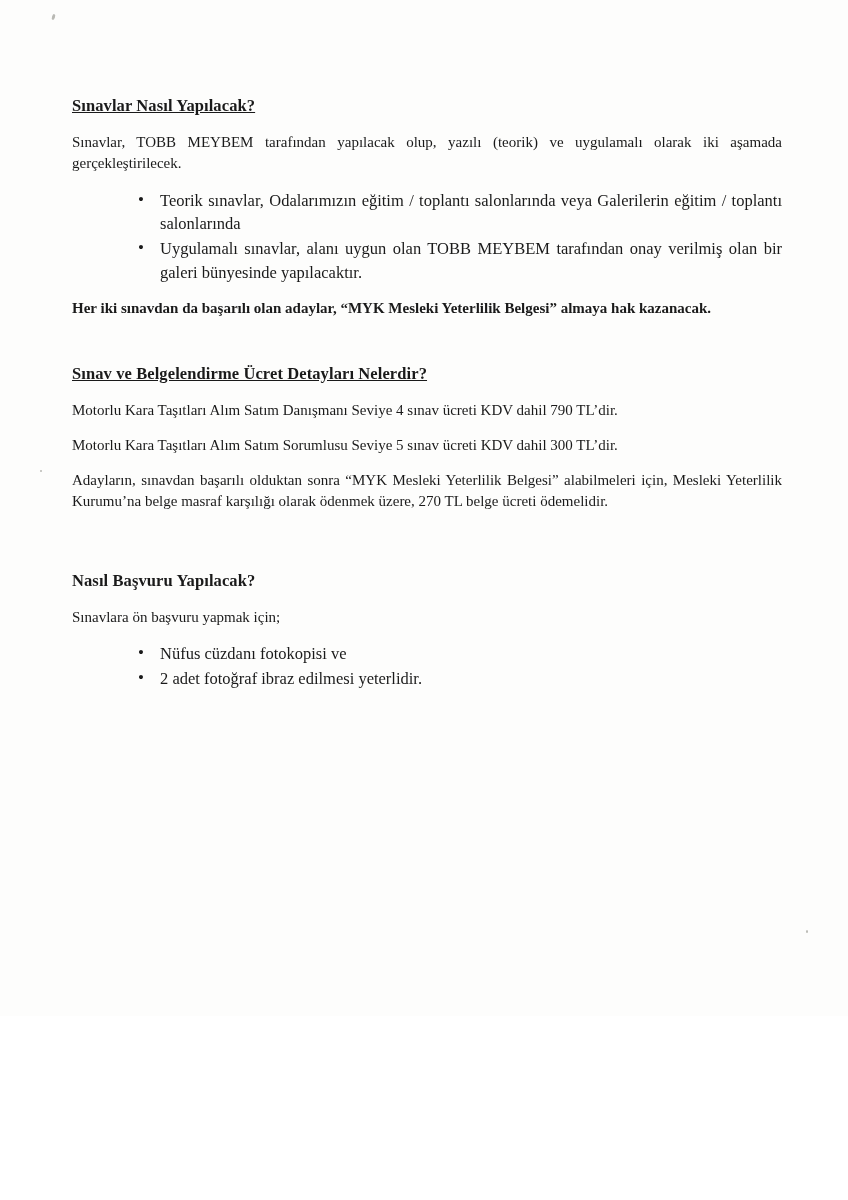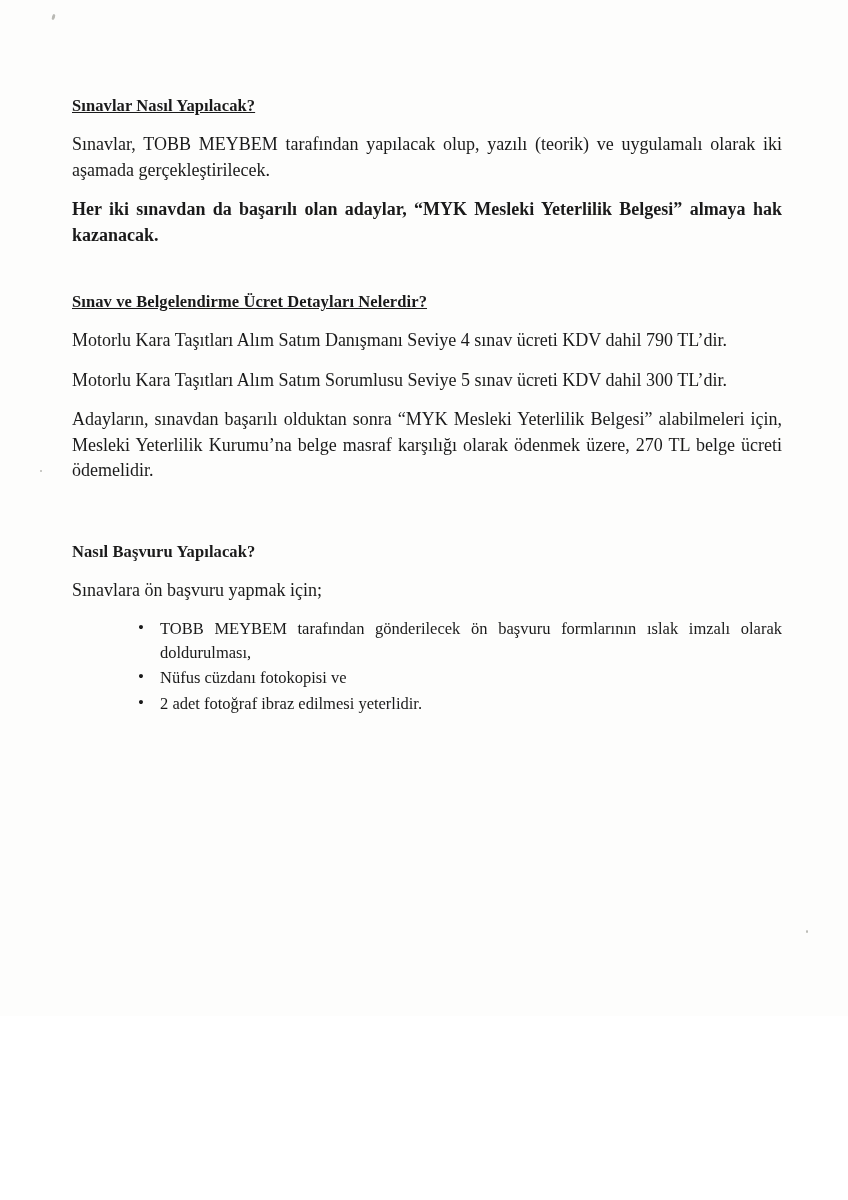--- a/index.html
+++ b/index.html
@@ -35,21 +35,21 @@
     font-size: 16.5px;
     font-weight: bold;
     margin: 0 0 16px 0;
     text-decoration: underline;
     letter-spacing: 0.1px;
   }
   h2.section-title.nounderline {
     text-decoration: none;
   }
   p.para {
-    font-size: 18px;
+    font-size: 15px;
     line-height: 1.42;
     margin: 0 0 14px 0;
     text-align: justify;
     text-justify: inter-word;
   }
   p.para.last {
     margin-bottom: 0;
     font-weight: bold;
   }
   ul.bullets {
@@ -89,37 +89,40 @@
 
 <div class="page">
 
   <div class="speck speck-a"></div>
   <div class="speck speck-b"></div>
   <div class="speck speck-c"></div>
 
   <section>
     <h2 class="section-title">Sınavlar Nasıl Yapılacak?</h2>
     <p class="para">Sınavlar, TOBB MEYBEM tarafından yapılacak olup, yazılı (teorik) ve uygulamalı olarak iki aşamada gerçekleştirilecek.</p>
+    <ul class="bullets">
+      <li>Teorik sınavlar, Odalarımızın eğitim / toplantı salonlarında veya Galerilerin eğitim / toplantı salonlarında</li>
+      <li>Uygulamalı sınavlar, alanı uygun olan TOBB MEYBEM tarafından onay verilmiş olan bir galeri bünyesinde yapılacaktır.</li>
+    </ul>
     <p class="para last">Her iki sınavdan da başarılı olan adaylar, “MYK Mesleki Yeterlilik Belgesi” almaya hak kazanacak.</p>
   </section>
 
   <div class="gap-xl"></div>
 
   <section>
     <h2 class="section-title">Sınav ve Belgelendirme Ücret Detayları Nelerdir?</h2>
     <p class="para">Motorlu Kara Taşıtları Alım Satım Danışmanı Seviye 4 sınav ücreti KDV dahil 790 TL’dir.</p>
     <p class="para">Motorlu Kara Taşıtları Alım Satım Sorumlusu Seviye 5 sınav ücreti KDV dahil 300 TL’dir.</p>
     <p class="para">Adayların, sınavdan başarılı olduktan sonra “MYK Mesleki Yeterlilik Belgesi” alabilmeleri için, Mesleki Yeterlilik Kurumu’na belge masraf karşılığı olarak ödenmek üzere, 270 TL belge ücreti ödemelidir.</p>
   </section>
 
   <div class="gap-xl"></div>
 
   <section>
     <h2 class="section-title nounderline">Nasıl Başvuru Yapılacak?</h2>
     <p class="para">Sınavlara ön başvuru yapmak için;</p>
     <ul class="bullets">
-      <li>TOBB MEYBEM tarafından gönderilecek ön başvuru formlarının ıslak imzalı olarak doldurulması,</li>
       <li>Nüfus cüzdanı fotokopisi ve</li>
       <li>2 adet fotoğraf ibraz edilmesi yeterlidir.</li>
     </ul>
   </section>
 
 </div>
 
 </body></html>

